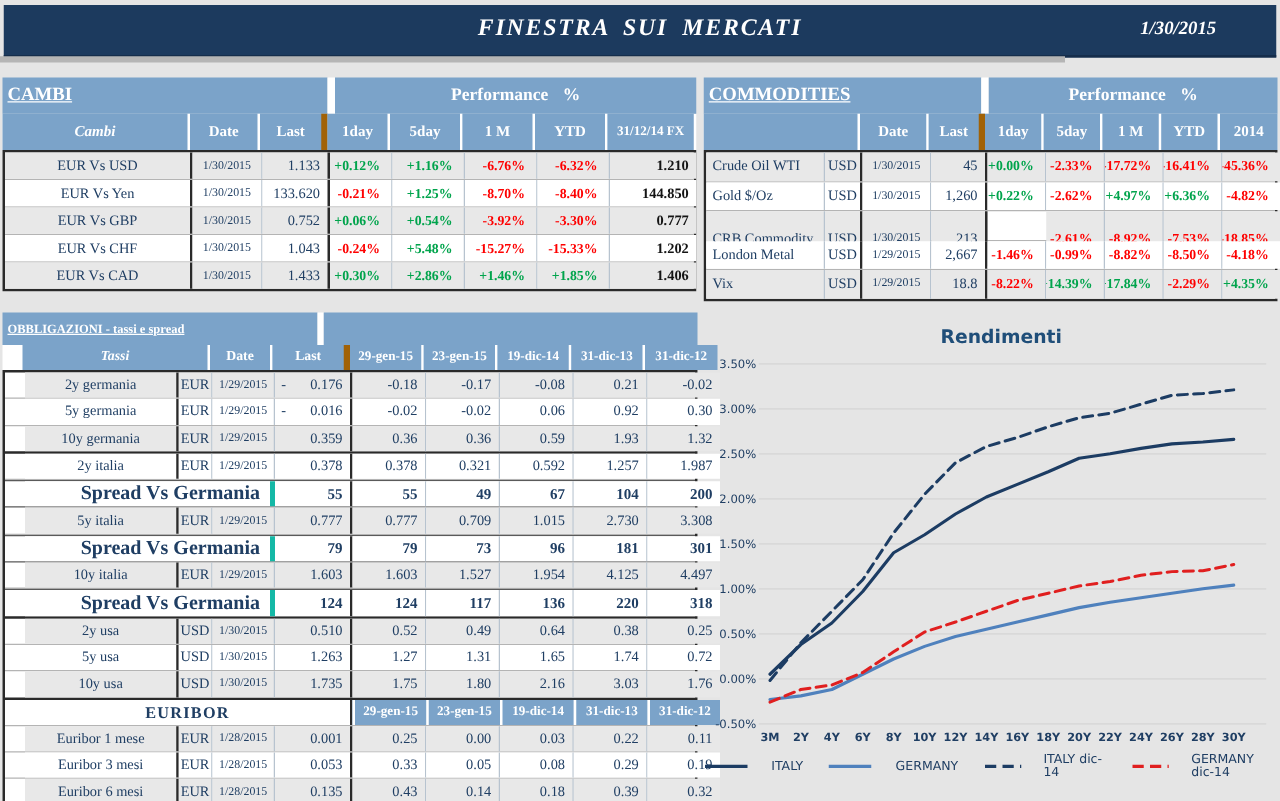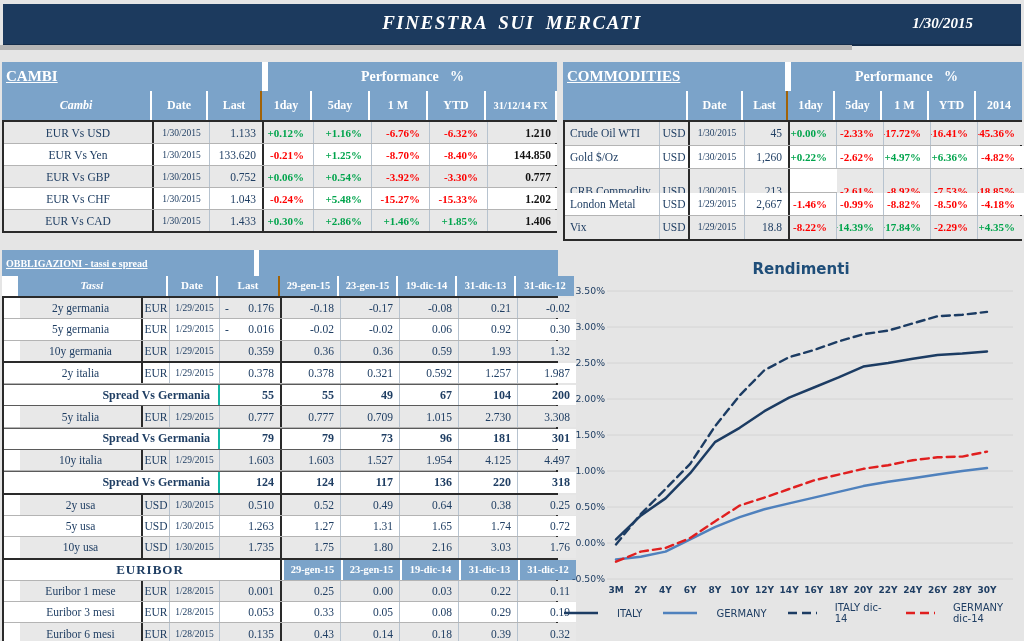--- a/index.html
+++ b/index.html
@@ -19,21 +19,21 @@
   .title-row{display:flex;height:29px;}
   .title-bar{background:#7ba3c9;display:flex;align-items:center;}
   .title-gap{width:6px;background:#fff;}
   .section-title{color:#fff;font-weight:bold;font-size:15px;text-decoration:underline;padding-left:4px;white-space:nowrap;}
   .perf-title{flex:1;justify-content:center;color:#fff;font-weight:bold;font-size:14px;word-spacing:8px;}
 
   .thead{background:#fff;}
   .th{background:#7ba3c9;color:#fff;font-weight:bold;font-size:12px;display:flex;align-items:center;
       justify-content:center;text-align:center;border-right:2px solid #fff;line-height:1.05;}
   .th:last-child{border-right:none;}
-  .th.block-end{border-right:2px solid #a16207;}
+  .th.block-end{border-right:5px solid #a16207;}
   .th.italic{font-style:italic;}
   .th.small{font-size:10.5px;}
 
   .grid-cambi{display:grid;grid-template-columns:150px 56px 54px 50px 58px 58px 58px 69px;}
   .grid-comm{display:grid;grid-template-columns:95px 30px 55px 45px 47px 47px 47px 47px 46px;}
   .grid-obb{display:grid;grid-template-columns:123px 27px 50px 62px 59px 59px 59px 59px 58px;padding-left:16px;}
 
   .tbody{border:2px solid #2a2a2a;background:#fff;}
   .trow{border-bottom:1px solid #b4b4b4;}
   .trow:last-child{border-bottom:none;}
@@ -51,22 +51,22 @@
   .cell.fx{font-weight:bold;color:#141414;}
   .cell.bold{font-weight:bold;font-size:12px;}
   .cell.acc{justify-content:space-between;padding-left:5px;}
 
   .cambi-row{height:21px;}
   .comm-row{height:22.5px;}
   .obb-row{height:20.3px;}
 
   .spread-row .cell{background:#fff;}
   .spread-row{border-top:1px solid #5a5a5a;border-bottom:1px solid #5a5a5a;}
-  .spread-label{justify-content:flex-end;padding-right:8px;font-weight:bold;font-size:12px;
-                border-right:2px solid #14b8a6;}
+  .spread-label{justify-content:flex-end;padding-right:8px;font-weight:bold;font-size:16px;
+                border-right:4px solid #14b8a6;}
   .group-end{border-bottom:2px solid #2a2a2a;}
 
   .euribor-label{font-weight:bold;font-size:13px;letter-spacing:1px;border-right:2px solid #2a2a2a;}
   .hist-head{background:#7ba3c9;color:#fff;font-weight:bold;font-size:10.5px;border-right:none;
              border-left:2px solid #fff;justify-content:center;}
 
   
   .chart{position:absolute;left:563px;top:246px;width:461px;height:395px;
          font-family:"DejaVu Sans","Liberation Sans",sans-serif;}
   .chart svg{display:block;}

